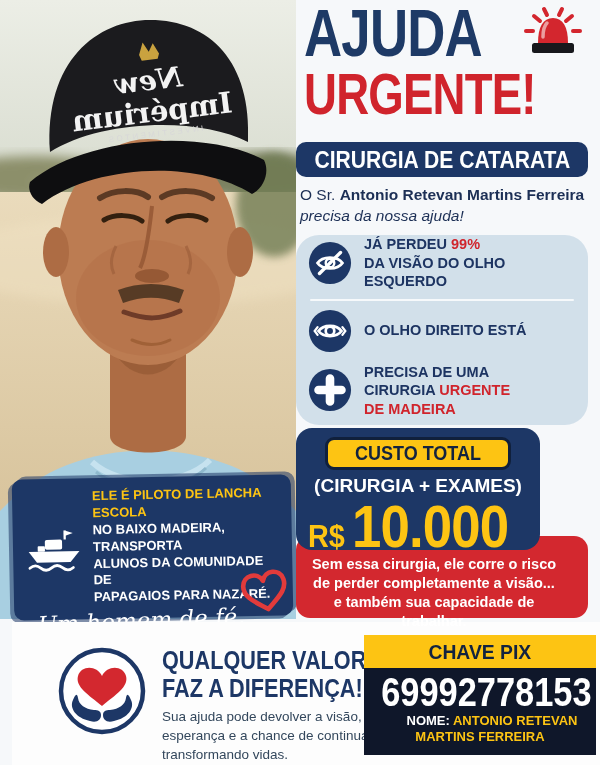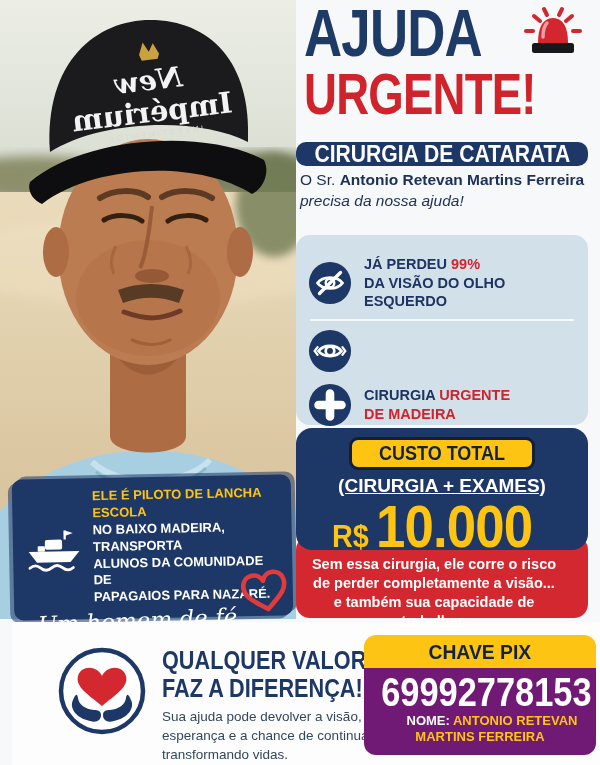--- a/index.html
+++ b/index.html
@@ -17,52 +17,52 @@
     color:#1e3a66; letter-spacing:-1px; white-space:nowrap;
     transform:scaleX(.80); transform-origin:left top; line-height:1;
   }
   .t-urgente {
     position:absolute; top:66px; left:8px; font-size:57px; font-weight:bold;
     color:#d0242c; letter-spacing:-1px; white-space:nowrap;
     transform:scaleX(.80); transform-origin:left top; line-height:1;
   }
   .siren { position:absolute; top:6px; right:14px; width:66px; height:60px; }
   .banner {
-    position:absolute; top:142px; left:0; width:292px; height:24px;
+    position:absolute; top:142px; left:0; width:292px; height:35px;
     background:#1d3766; border-radius:10px; display:flex; align-items:center; justify-content:center;
   }
   .banner span {
     color:#fff; font-weight:bold; font-size:24px; white-space:nowrap;
     transform:scaleX(.88); transform-origin:center;
   }
-  .intro { position:absolute; top:170px; left:4px; width:292px; color:#1c2f55; font-size:15.5px; line-height:1.34; }
+  .intro { position:absolute; top:185px; left:4px; width:292px; color:#1c2f55; font-size:15.5px; line-height:1.34; }
   .intro .name { font-weight:bold; }
   .intro .it { font-style:italic; }
   
   .info-card {
     position:absolute; top:235px; left:0; width:292px; height:190px; box-sizing:border-box;
-    background:#d2e0ea; border-radius:14px; padding:20px 12px 10px 12px;
+    background:#d2e0ea; border-radius:23px; padding:0 12px 10px 12px;
   }
   .cond-row { display:flex; align-items:center; gap:12px; }
   .cond-icon { flex:0 0 44px; width:44px; height:44px; }
   .cond-text { font-weight:bold; color:#1d3462; font-size:14.5px; line-height:1.28; }
   .red { color:#d0242c; }
   .divider { height:2px; background:rgba(255,255,255,.8); border-radius:2px; margin:8px 2px 8px 2px; }
   .sp2 { margin-top:10px; }
   
   .cost-top {
-    position:absolute; top:428px; left:0; width:292px; height:122px; box-sizing:border-box;
+    position:absolute; top:428px; left:0; width:244px; height:122px; box-sizing:border-box;
     background:#1d3766; border-radius:16px; text-align:center; padding-top:9px; z-index:2;
   }
   .cost-badge {
     display:inline-block; background:#fdc413; border:3px solid #10203c; border-radius:9px;
     padding:2px 20px; color:#13233f; font-weight:bold; font-size:20px; white-space:nowrap;
   }
   .cost-badge span { display:inline-block; transform:scaleX(.9); transform-origin:center; }
-  .cost-sub { color:#fff; font-weight:bold; font-size:19px; margin-top:5px;text-decoration:underline; }
+  .cost-sub { color:#fff; font-weight:bold; font-size:19px; margin-top:5px; }
   .cost-amount { display:flex; align-items:baseline; justify-content:center; margin-top:1px; color:#fdc413; }
   .cost-cur { font-size:32px; font-weight:bold; margin-right:5px; transform:scaleX(.9); }
   .cost-val { font-size:60px; font-weight:bold; line-height:.95; letter-spacing:-1px; transform:scaleX(.88); transform-origin:left center; }
   .cost-warning {
     position:absolute; top:536px; left:0; width:292px; height:82px; box-sizing:border-box;
     background:#d3282f; border-radius:14px; z-index:1; padding:19px 28px 8px 12px;
     color:#fff; font-weight:bold; font-size:14.5px; line-height:1.32; text-align:center;
   }
   
   .about {
@@ -81,24 +81,24 @@
   }
   .heart-script { position:absolute; right:2px; bottom:0px; width:52px; height:50px; }
   
   .bottom { position:absolute; left:12px; top:622px; width:600px; height:143px; background:#fdfdfd; }
   .hands { position:absolute; left:44px; top:23px; width:92px; height:92px; }
   .donate-h {
     position:absolute; left:150px; top:24px; color:#1d3766; font-weight:bold; font-size:25.5px;
     line-height:1.1; white-space:nowrap; transform:scaleX(.85); transform-origin:left top;
   }
   .donate-sub { position:absolute; left:150px; top:86px; width:218px; color:#33475c; font-size:13.5px; line-height:1.4; }
-  .pix-card { position:absolute; left:352px; top:13px; width:232px; height:120px; border-radius:12px; overflow:hidden; }
+  .pix-card { position:absolute; left:352px; top:13px; width:232px; height:120px; border-radius:0; overflow:hidden; }
   .pix-header { height:33px; background:#fdc413; display:flex; align-items:center; justify-content:center; }
   .pix-header span { color:#13233f; font-weight:bold; font-size:21px; transform:scaleX(.92); }
-  .pix-body { height:87px; background:#701a75; text-align:center; }
+  .pix-body { height:87px; background:#0f172a; text-align:center; }
   .pix-key {
     color:#fff; font-weight:bold; font-size:40px; line-height:1.1; margin-top:2px; white-space:nowrap;
     display:inline-block; transform:scaleX(.86); transform-origin:center;
   }
   .pix-name { font-weight:bold; font-size:13px; line-height:1.25; padding:0 14px; margin-top:-1px; }
   .pix-name .lbl { color:#fff;margin-left:24px; }
   .pix-name .nm { color:#fdc413; }
 </style>
 </head>
 <body>
@@ -219,30 +219,32 @@
         <span class="cond-icon">
           <svg viewBox="0 0 46 46" width="44" height="44">
             <circle cx="23" cy="23" r="22" fill="#1d3766"></circle>
             <path d="M11,23 C16,16 30,16 35,23 C30,30 16,30 11,23 Z" stroke="#fff" stroke-width="3" fill="none"></path>
             <circle cx="23" cy="23" r="4.5" stroke="#fff" stroke-width="2.8" fill="none"></circle>
             <path d="M10,19 L7,23 L10,27" stroke="#fff" stroke-width="2.4" fill="none" stroke-linecap="round"></path>
             <path d="M36,19 L39,23 L36,27" stroke="#fff" stroke-width="2.4" fill="none" stroke-linecap="round"></path>
           </svg>
         </span>
         <div class="cond-text">
+          <div>O OLHO DIREITO ESTÁ</div>
         </div>
       </div>
       <div class="cond-row sp2">
         <span class="cond-icon">
           <svg viewBox="0 0 46 46" width="44" height="44">
             <circle cx="23" cy="23" r="22" fill="#1d3766"></circle>
             <path d="M23,11 L23,35 M11,23 L35,23" stroke="#fff" stroke-width="9" stroke-linecap="round"></path>
           </svg>
         </span>
         <div class="cond-text">
+          <div>PRECISA DE UMA</div>
           <div><span>CIRURGIA </span><span class="red">URGENTE</span></div>
           <div class="red">DE MADEIRA</div>
         </div>
       </div>
     </div>
 
     <div class="cost-top">
       <div class="cost-badge"><span>CUSTO TOTAL</span></div>
       <div class="cost-sub">(CIRURGIA + EXAMES)</div>
       <div class="cost-amount">

